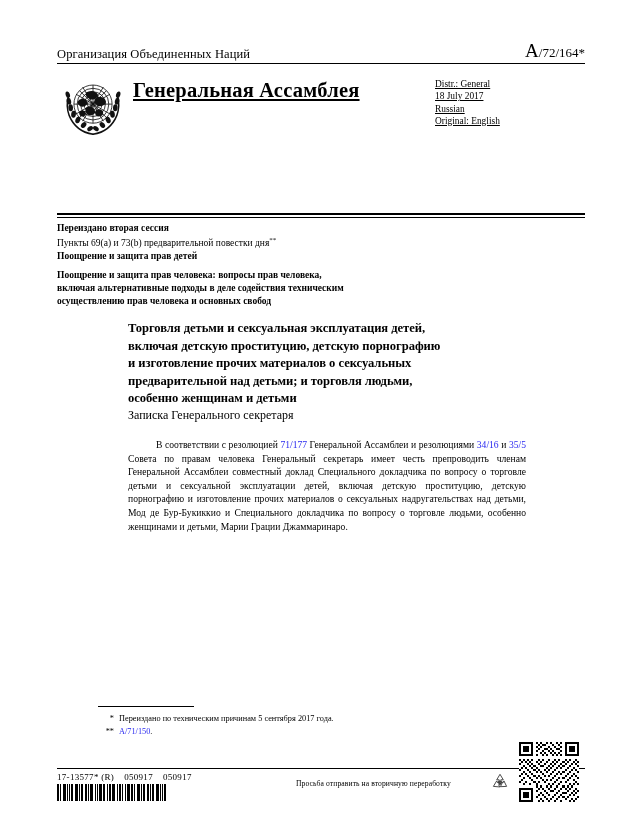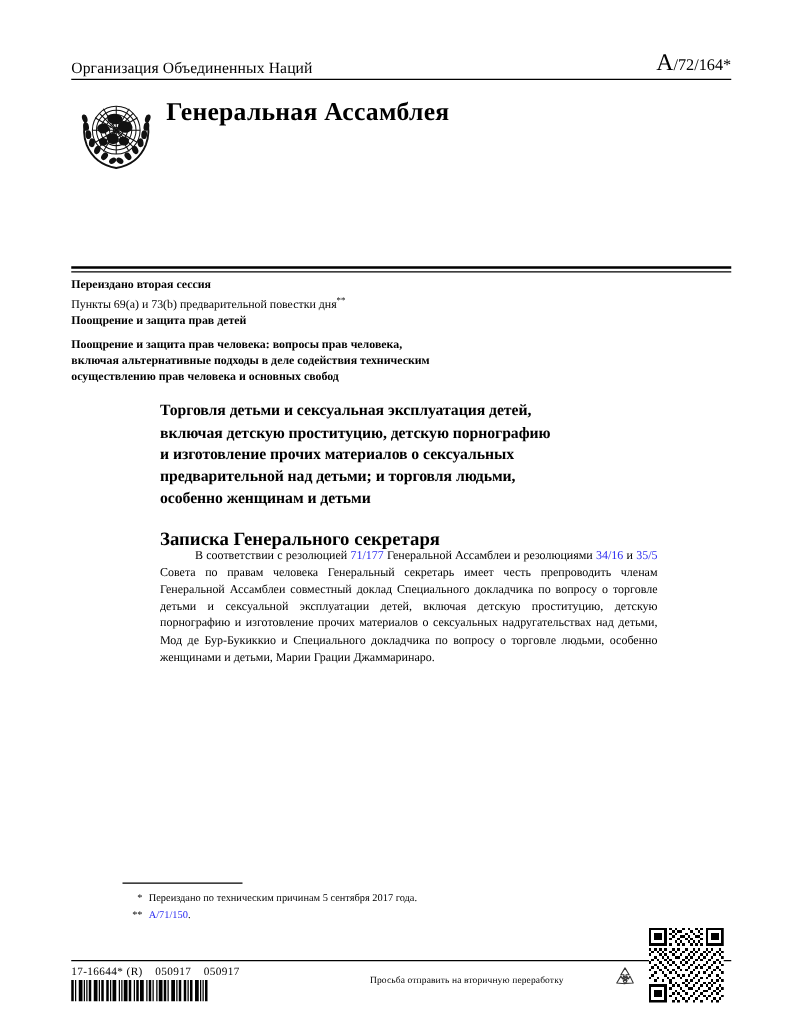--- a/index.html
+++ b/index.html
@@ -54,20 +54,21 @@
   }
   .rule-thin {
     border-top: 1.1px solid #000;
     margin-top: 3px;
   }
 
   .masthead-body {
     display: flex;
     align-items: flex-start;
     margin-top: 7px;
+    text-decoration: underline;
   }
   .emblem-wrap {
     width: 72px;
     height: 72px;
     flex: 0 0 72px;
     position: relative;
   }
   .ga-title {
     font-size: 20.5px;
     font-weight: bold;
@@ -119,23 +120,22 @@
     top: 320px;
     width: 400px;
   }
   .doc-title {
     font-size: 12.6px;
     font-weight: bold;
     line-height: 17.6px;
     letter-spacing: -0.05px;
   }
   .note-heading {
-    font-size: 15px;
-    font-weight: bold;
-    margin-top: 16px;
+    font-size: 12px;
+    font-weight: normal;
   }
 
   
   .body-para {
     position: absolute;
     left: 128px;
     top: 438px;
     width: 398px;
     font-size: 9.6px;
     line-height: 13.6px;
@@ -290,20 +290,26 @@
             <ellipse cx="77" cy="60" rx="3.3" ry="4.9" transform="rotate(-8 77 60)"></ellipse>
             <ellipse cx="71" cy="68" rx="3.3" ry="4.8" transform="rotate(-22 71 68)"></ellipse>
             <ellipse cx="63" cy="75" rx="3.2" ry="4.6" transform="rotate(-38 63 75)"></ellipse>
             <ellipse cx="54" cy="80" rx="3" ry="4.3" transform="rotate(-55 54 80)"></ellipse>
           </g>
         </svg>
       </div>
 
       <div class="ga-title">Генеральная Ассамблея</div>
 
+      <div class="distr-block">
+        <div>Distr.: General</div>
+        <div>18 July 2017</div>
+        <div>Russian</div>
+        <div>Original: English</div>
+      </div>
     </div>
   </div>
 
   <div class="rule-double"></div>
 
   <div class="session">
     <div class="b">Переиздано вторая сессия</div>
     <div class="agenda"><span>Пункты 69(a) и 73(b) предварительной повестки дня</span><sup>**</sup></div>
     <div class="b">Поощрение и защита прав детей</div>
     <div class="session-gap"></div>
@@ -334,21 +340,21 @@
       <span>Переиздано по техническим причинам 5 сентября 2017 года.</span>
     </div>
     <div class="fn-row">
       <span class="fn-mark">**</span>
       <span><a class="lnk" href="#">A/71/150</a><span>.</span></span>
     </div>
   </div>
 
   <div class="footer-rule"></div>
 
-  <div class="job-no"><span>17-16644* (R)</span><span class="sp"></span><span>050917</span><span class="sp"></span><span>050917</span></div>
+  <div class="job-no"><span>17-13577* (R)</span><span class="sp"></span><span>050917</span><span class="sp"></span><span>050917</span></div>
 
   <div class="barcode">
     <i style="width:2px"></i>
       <i style="width:1px"></i>
       <i style="width:3px"></i>
       <i style="width:1px"></i>
     <i style="width:1px"></i>
       <i style="width:2px"></i>
       <i style="width:3px"></i>
       <i style="width:1px"></i>

